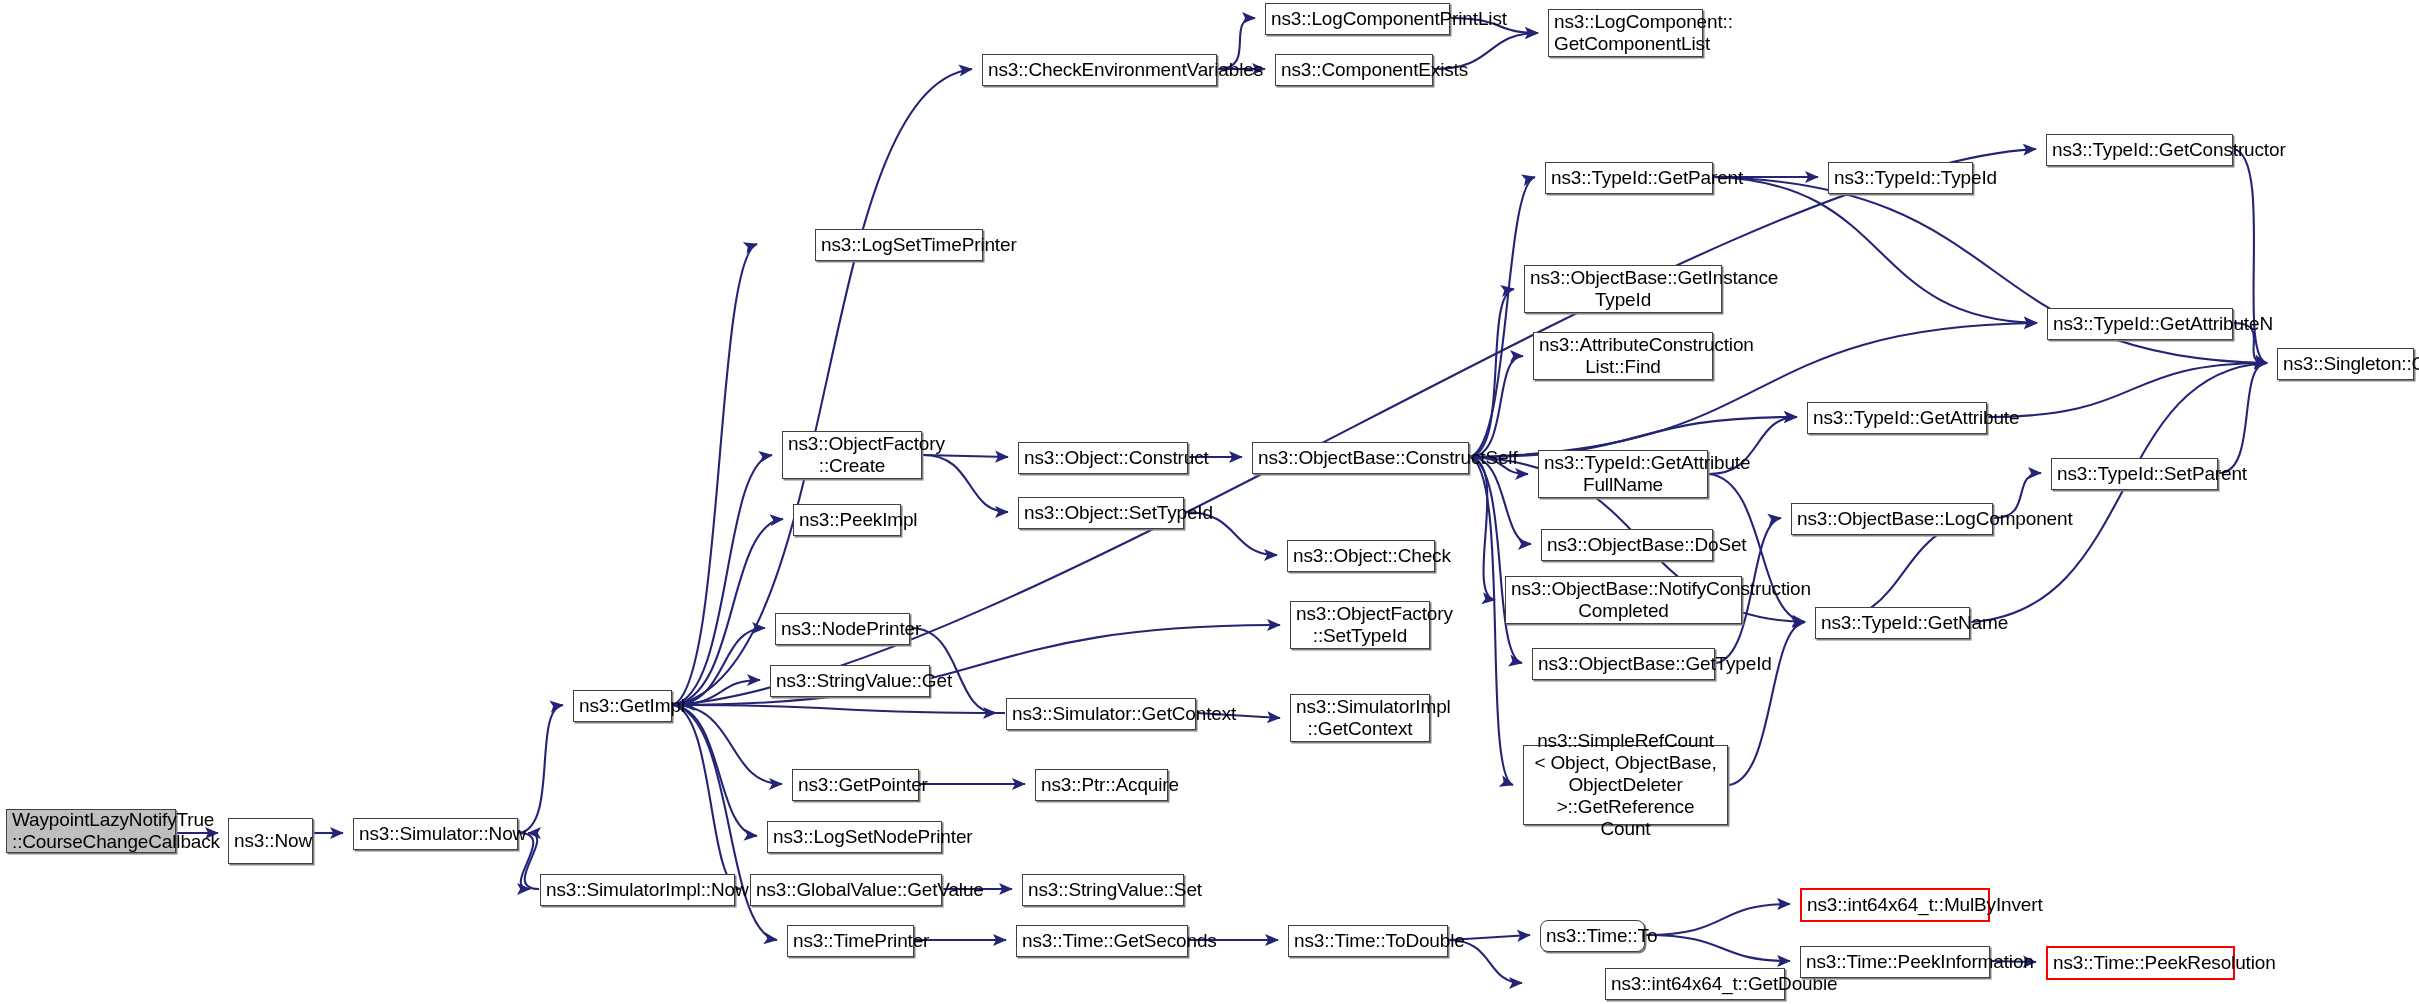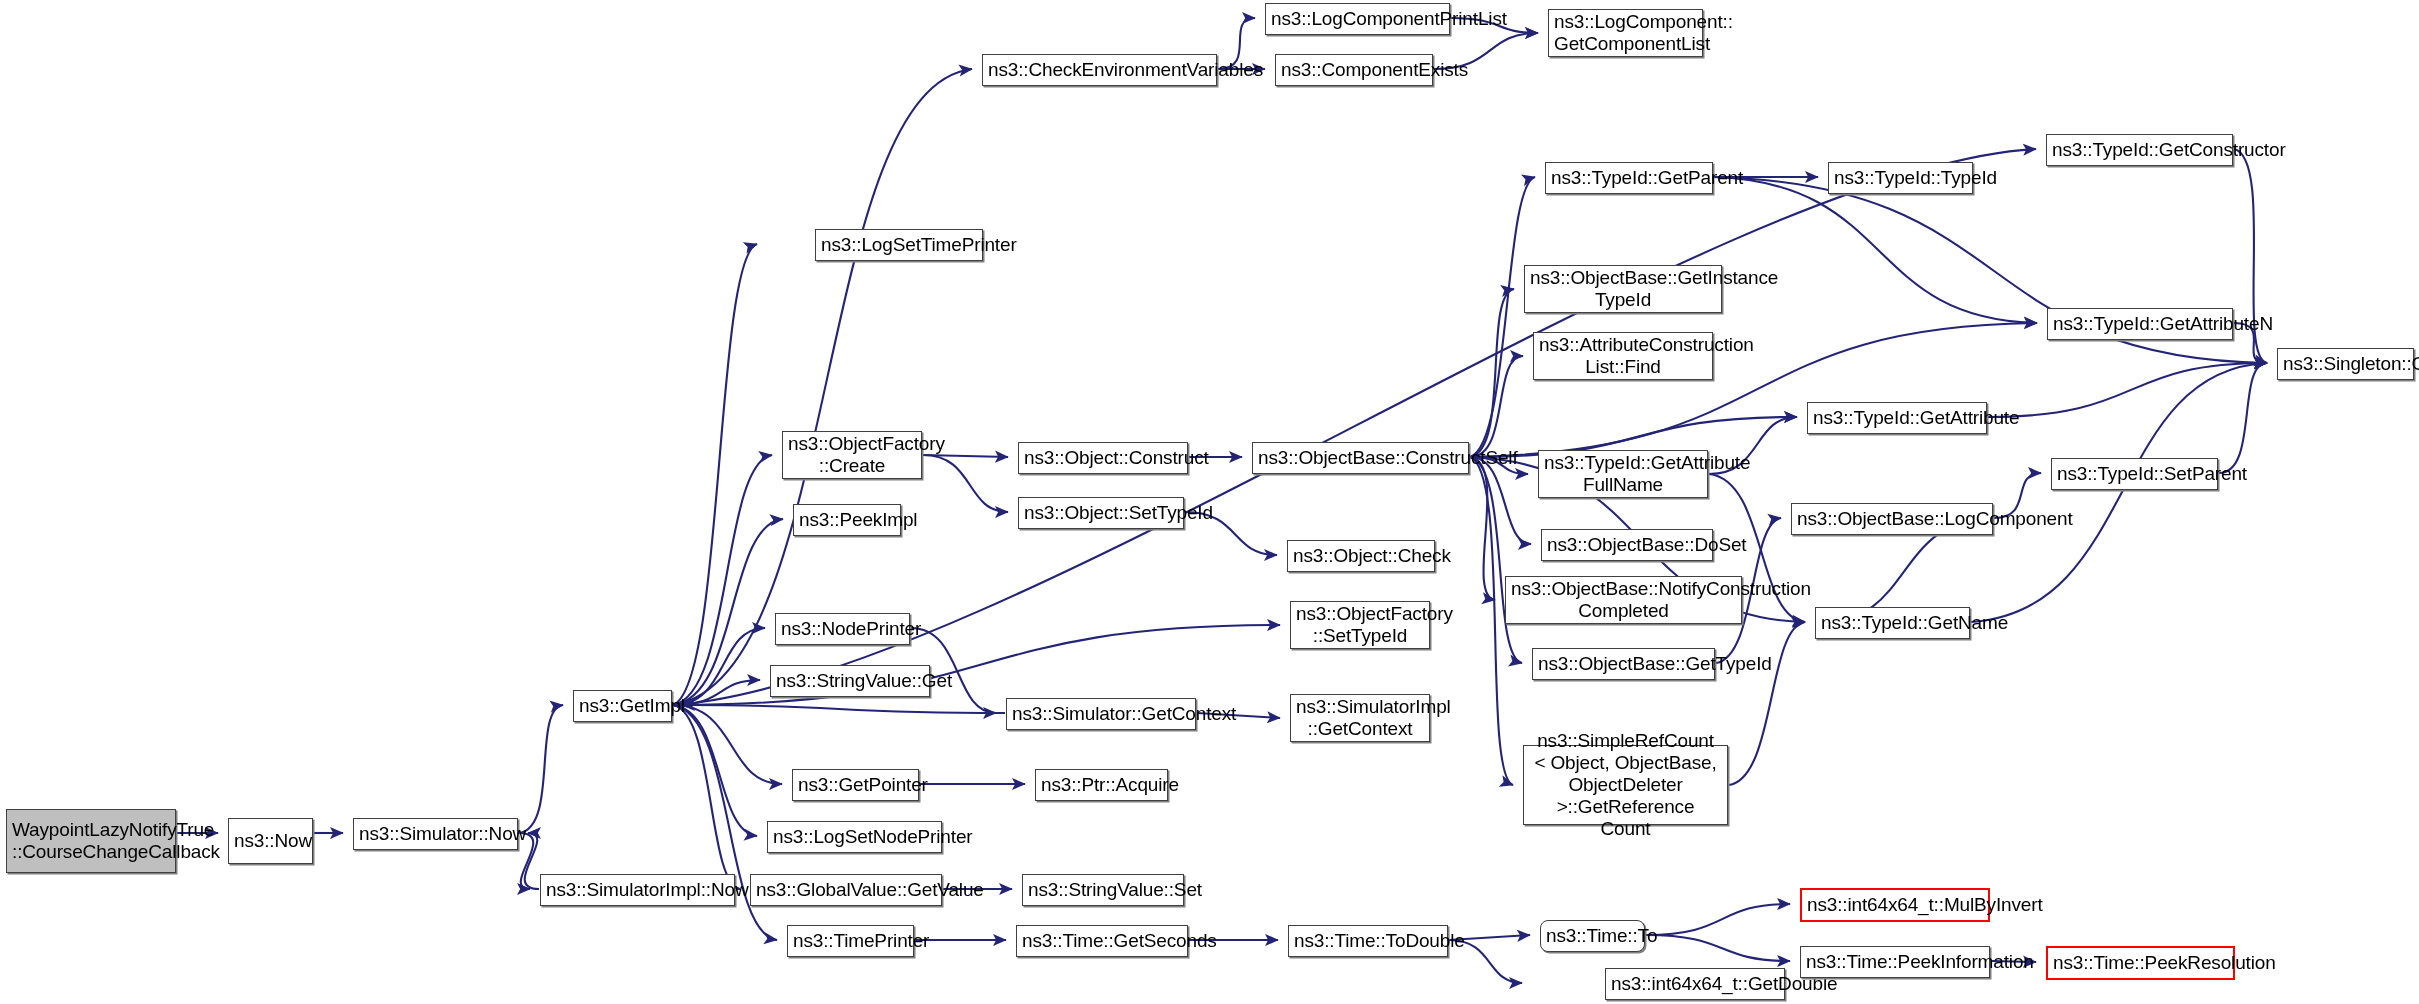--- a/index.html
+++ b/index.html
@@ -123,21 +123,21 @@
         <path d="M2234,149 C2274,157.988 2236,356.58 2267,363" marker-end="url(#arrowhead)"></path>
         <path d="M2219,473 C2259,473 2236,363 2267,363" marker-end="url(#arrowhead)"></path>
         <path d="M1971,622 C2138.75,611.122 2108.25,370.77 2267,363" marker-end="url(#arrowhead)"></path>
         <path d="M1994,518 C2034,518 2010,473 2041,473" marker-end="url(#arrowhead)"></path>
         <path d="M1716,663 C1756.7,656.91 1749.3,522.35 1781,518" marker-end="url(#arrowhead)"></path>
         <path d="M1994,518 C1895,518 1913,622 1823,622" marker-end="url(#arrowhead)"></path>
         <path d="M1729,785 C1775.75,778.154 1767.25,626.89 1805,622" marker-end="url(#arrowhead)"></path>
       </g>
   </svg>
   <div id="nodes">
-      <div class="node root" style="left: 6px; top: 809px; width: 170px; height: 64px; align-items: center;"><span class="node-label">WaypointLazyNotifyTrue
+      <div class="node root" style="left: 6px; top: 809px; width: 170px; height: 44px; align-items: center;"><span class="node-label">WaypointLazyNotifyTrue
 ::CourseChangeCallback</span></div>
       <div class="node" style="left: 228px; top: 818px; width: 85px; height: 46px;"><span class="node-label">ns3::Now</span></div>
       <div class="node" style="left: 353px; top: 818px; width: 165px; height: 30px;"><span class="node-label">ns3::Simulator::Now</span></div>
       <div class="node" style="left: 540px; top: 874px; width: 195px; height: 30px;"><span class="node-label">ns3::SimulatorImpl::Now</span></div>
       <div class="node" style="left: 573px; top: 690px; width: 99px; height: 30px;"><span class="node-label">ns3::GetImpl</span></div>
       <div class="node" style="left: 982px; top: 54px; width: 235px; height: 30px;"><span class="node-label">ns3::CheckEnvironmentVariables</span></div>
       <div class="node" style="left: 1265px; top: 3px; width: 185px; height: 30px;"><span class="node-label">ns3::LogComponentPrintList</span></div>
       <div class="node" style="left: 1275px; top: 54px; width: 158px; height: 31px;"><span class="node-label">ns3::ComponentExists</span></div>
       <div class="node" style="left: 1548px; top: 9px; width: 155px; height: 48px;"><span class="node-label">ns3::LogComponent::
 GetComponentList</span></div>

